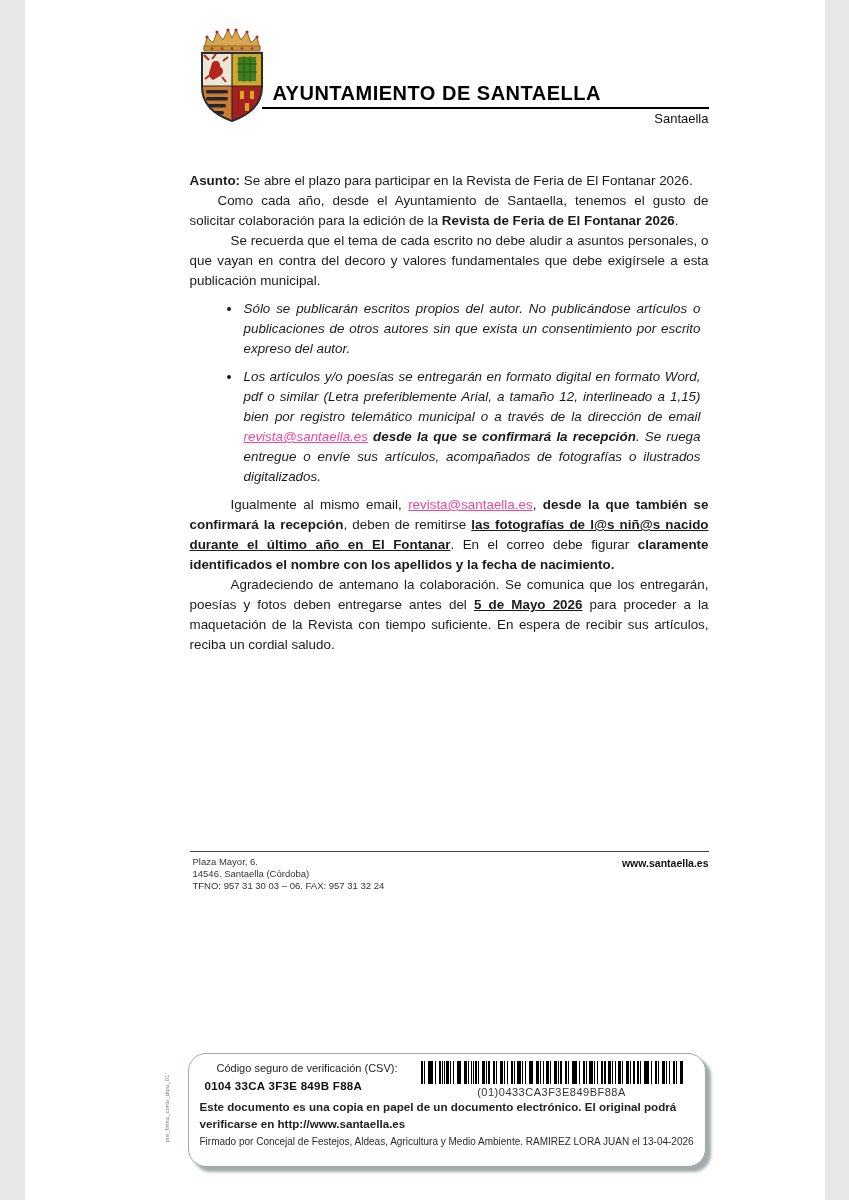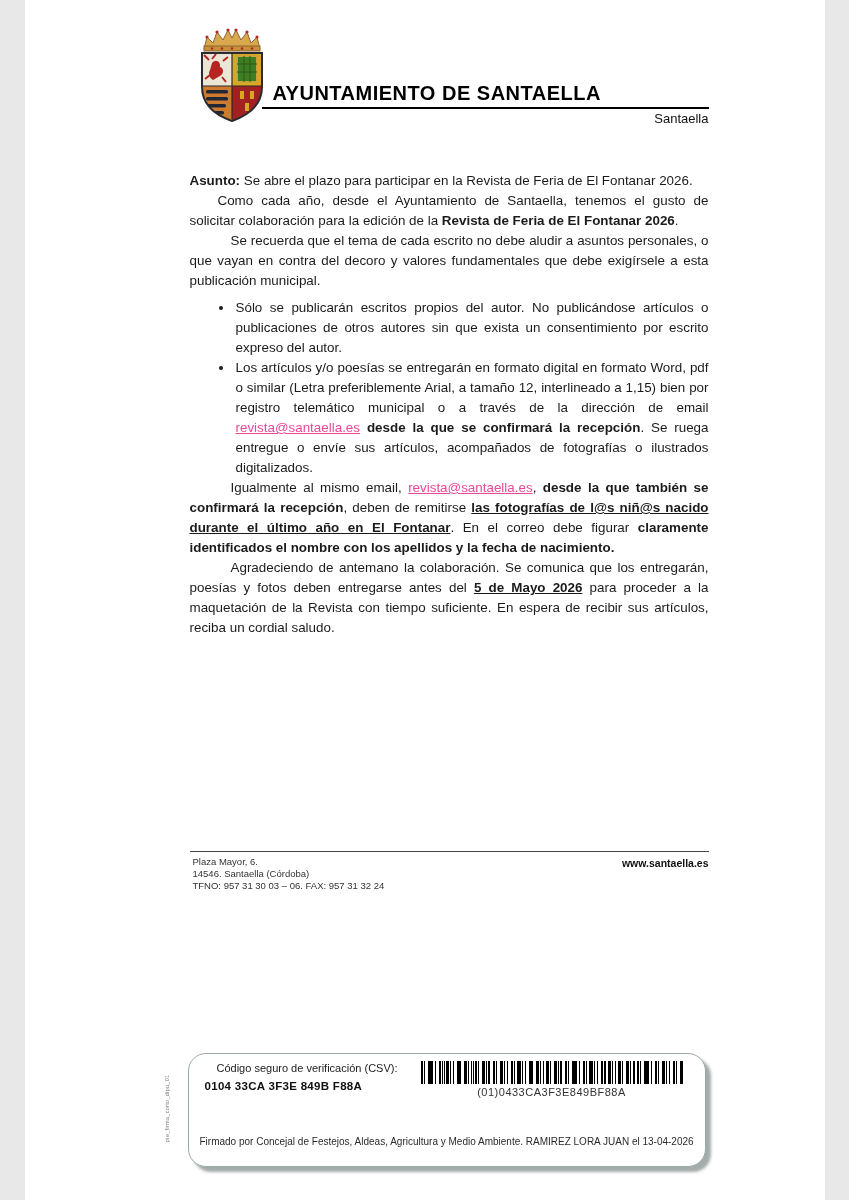--- a/index.html
+++ b/index.html
@@ -24,21 +24,21 @@
   
   .body-block{
     position:absolute;left:165px;top:171px;width:519px;
     font-size:13.4px;line-height:20px;text-align:justify;color:#1b1b1b;
   }
   .body-block p{margin:0;}
   .subject{text-align:left;}
   .p1{margin-top:36px;text-indent:28px;}
   .p2{margin-top:9px;text-indent:41px;}
   ul.bullets{margin:7px 0 0 0;padding-left:44px;}
-  ul.bullets li{margin:0;padding-left:2px;}
+  ul.bullets li{margin:8px;padding-left:2px;font-style:italic;}
   .p3{margin-top:13px;text-indent:41px;}
   .p4{margin-top:17px;text-indent:41px;}
   .b{font-weight:bold;}
   .bu{font-weight:bold;text-decoration:underline;}
   a.email-link{color:#ec4899;text-decoration:underline;cursor:pointer;}
   
   .footer-rule{position:absolute;left:165px;top:851px;width:519px;height:1px;background:#444;}
   .footer-address{
     position:absolute;left:168px;top:856px;
     font-size:9.5px;line-height:12px;color:#333;
@@ -156,17 +156,18 @@
     <div>14546. Santaella (Córdoba)</div>
     <div>TFNO: 957 31 30 03 – 06. FAX: 957 31 32 24</div>
   </div>
   <div class="footer-site">www.santaella.es</div>
 
   <div class="csv-box">
     <div class="csv-label">Código seguro de verificación (CSV):</div>
     <div class="csv-code">0104 33CA 3F3E 849B F88A</div>
     <div class="barcode"></div>
     <div class="barcode-text">(01)0433CA3F3E849BF88A</div>
+    <div class="copy-notice">Este documento es una copia en papel de un documento electrónico. El original podrá verificarse en http://www.santaella.es</div>
     <div class="signed-line">Firmado por Concejal de Festejos, Aldeas, Agricultura y Medio Ambiente. RAMIREZ LORA JUAN el 13-04-2026</div>
   </div>
   <div class="side-label">pie_firma_corto_dipu_01</div>
 
 </div>
 
 </body></html>

